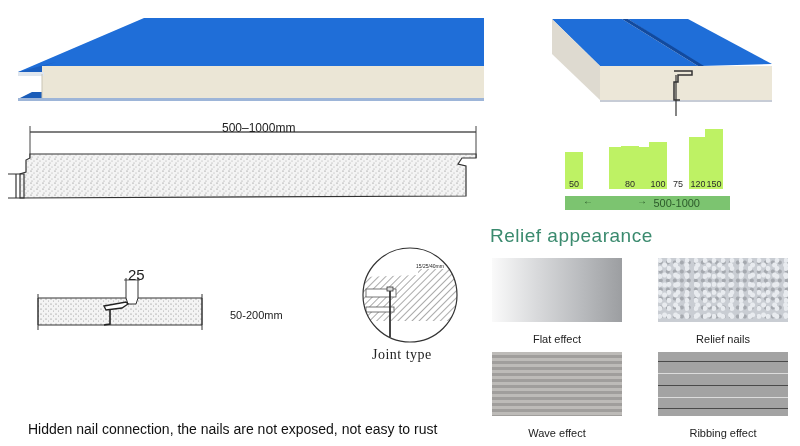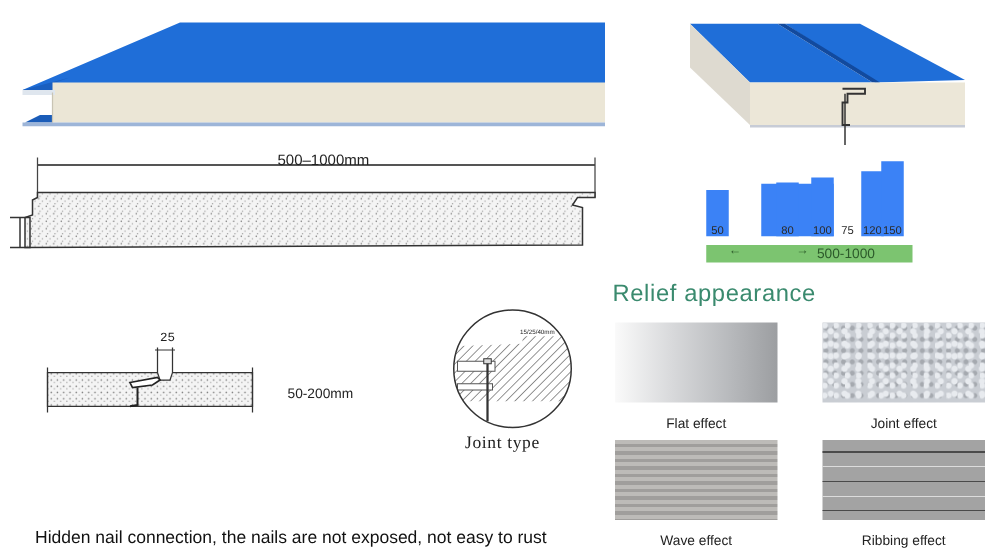--- a/index.html
+++ b/index.html
@@ -1,21 +1,21 @@
 <!DOCTYPE html>
 <html><head>
 <meta charset="utf-8">
 <style>
   html,body{margin:0;padding:0;background:#ffffff;}
   body{width:800px;height:446px;position:relative;overflow:hidden;font-family:"Liberation Sans",sans-serif;}
   .abs{position:absolute;}
   svg{display:block;}
   .dim-label{font-family:"Liberation Sans",sans-serif;font-size:12px;color:#222;position:absolute;}
   .bar-chart{position:absolute;left:560px;top:125px;width:170px;height:85px;}
-  .bar{position:absolute;bottom:21px;width:18px;background:#3b82f6;}
+  .bar{position:absolute;bottom:21px;width:18px;background:#bef264;}
   .bar-label{position:absolute;bottom:0;width:100%;text-align:center;font-size:9px;color:#2b2b2b;}
   .range-bar{position:absolute;left:5px;right:0;bottom:0;height:14px;background:#7cc470;}
   .range-text{position:absolute;right:30px;top:1px;font-size:11px;color:#2c5a2a;}
   .panel-title{position:absolute;left:490px;top:225px;font-size:19px;color:#3a8a6e;letter-spacing:0.5px;}
   .swatch{position:absolute;width:130px;height:64px;}
   .swatch-label{position:absolute;width:130px;text-align:center;font-size:11px;color:#222;}
   .caption{position:absolute;left:28px;top:421px;font-size:14px;color:#111;}
   .joint-caption{position:absolute;left:372px;top:347px;font-family:"Liberation Serif",serif;font-size:14px;color:#222;letter-spacing:0.5px;}
 </style>
 </head>
@@ -104,21 +104,21 @@
     <line x1="96" y1="10" x2="96" y2="30" stroke="#333" stroke-width="1"></line>
     <line x1="108" y1="10" x2="108" y2="30" stroke="#333" stroke-width="1"></line>
     <line x1="94" y1="12" x2="110" y2="12" stroke="#333" stroke-width="0.8"></line>
     <path d="M 8 30 L 96 30 L 98 36 L 106 36 L 108 30 L 172 30 L 172 57 L 8 57 Z" fill="url(#foam2)" stroke="#333" stroke-width="1"></path>
     <line x1="8" y1="26" x2="8" y2="62" stroke="#333" stroke-width="1"></line>
     <line x1="172" y1="26" x2="172" y2="62" stroke="#333" stroke-width="1"></line>
     <path d="M 74 38 L 96 34 L 98 36 L 92 40 L 76 42 Z" fill="#fff" stroke="#222" stroke-width="1.3"></path>
     <path d="M 80 42 L 80 56 L 74 57" fill="none" stroke="#222" stroke-width="1.6"></path>
   </svg>
 </div>
-<div class="dim-label" style="left:128px;top:266px;font-size:10px;font-family:Liberation Mono, monospace;">25</div>
+<div class="dim-label" style="left:128px;top:266px;font-size:15px;">25</div>
 <div class="dim-label" style="left:230px;top:309px;font-size:11px;">50-200mm</div>
 
 <div class="abs" style="left:360px;top:245px;">
   <svg width="100" height="100" viewBox="0 0 100 100">
     <defs>
       <pattern id="hatch" width="5" height="5" patternUnits="userSpaceOnUse" patternTransform="rotate(45)">
         <rect width="5" height="5" fill="#fff"></rect>
         <line x1="0" y1="0" x2="0" y2="5" stroke="#555" stroke-width="1"></line>
       </pattern>
       <clipPath id="circ">
@@ -142,21 +142,21 @@
 <div class="panel-title">Relief appearance</div>
 
 <div class="swatch" style="left:492px;top:258px;background:linear-gradient(90deg,#fafafa 0%,#d8d9db 35%,#b8babd 70%,#9c9ea1 100%);"></div>
 <div class="swatch-label" style="left:492px;top:333px;">Flat effect</div>
 
 <div class="swatch" style="left:658px;top:258px;background:
   radial-gradient(circle at 20% 30%,#e8ebef 2px,transparent 3px),
   radial-gradient(circle at 60% 70%,#e8ebef 2px,transparent 3px),
   radial-gradient(circle at 40% 50%,#a5a9af 1.5px,transparent 2.5px),
   #c9cdd3;background-size:9px 8px,11px 10px,7px 9px,auto;"></div>
-<div class="swatch-label" style="left:658px;top:333px;">Joint effect</div>
+<div class="swatch-label" style="left:658px;top:333px;">Relief nails</div>
 
 <div class="swatch" style="left:492px;top:352px;background:repeating-linear-gradient(180deg,#bdbbb8 0px,#bdbbb8 3px,#a09e9c 3px,#a09e9c 6px);"></div>
 <div class="swatch-label" style="left:492px;top:427px;">Wave effect</div>
 
 <div class="swatch" style="left:658px;top:352px;background:
   linear-gradient(180deg,transparent 9px,#4a4a4a 9px,#4a4a4a 10px,transparent 10px,transparent 21px,#dcdcdc 21px,#dcdcdc 22px,transparent 22px,transparent 33px,#4a4a4a 33px,#4a4a4a 34px,transparent 34px,transparent 45px,#dcdcdc 45px,#dcdcdc 46px,transparent 46px,transparent 56px,#4a4a4a 56px,#4a4a4a 57px,transparent 57px),#a3a3a3;"></div>
 <div class="swatch-label" style="left:658px;top:427px;">Ribbing effect</div>
 
 <div class="caption">Hidden nail connection, the nails are not exposed, not easy to rust</div>
 

